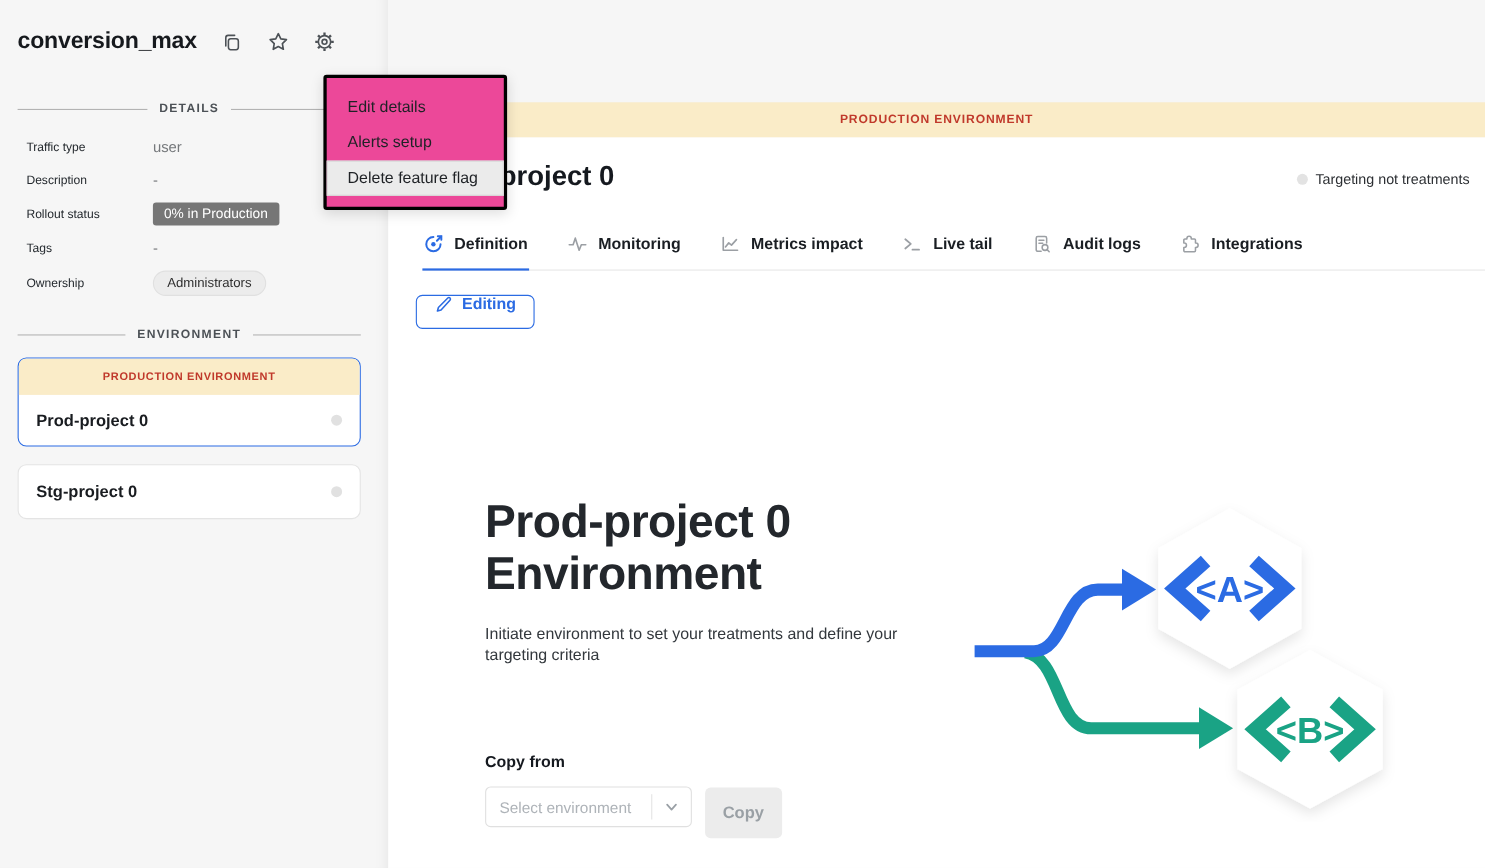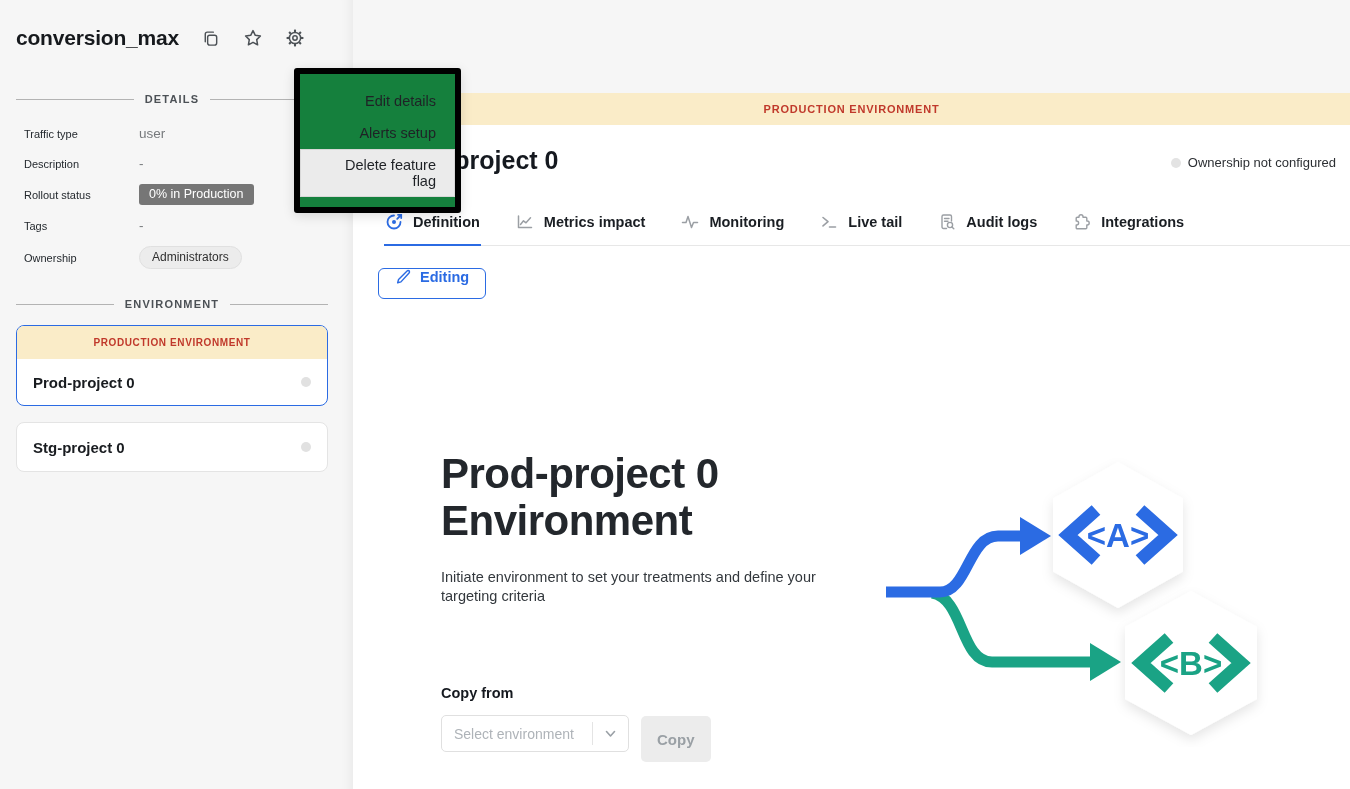--- a/index.html
+++ b/index.html
@@ -49,21 +49,21 @@
   .es-desc { position:absolute; left:88px; top:568px; width:378px; font-size:14.5px; line-height:19px; color:#33383d; }
   .initiate-btn { position:absolute; left:88px; top:630px; height:31px; padding:0 17px; background:#2b6be3; border:none; border-radius:5px; color:#ffffff; font-size:14px; font-weight:700; cursor:pointer; font-family:inherit; }
   .copy-from { position:absolute; left:88px; top:685px; font-size:14.5px; font-weight:700; color:#15191f; }
   .select-box { position:absolute; left:88px; top:715px; width:188px; height:37px; background:#ffffff; border:1px solid #e0e0e0; border-radius:5px; display:flex; align-items:center; cursor:pointer; }
   .select-placeholder { flex:1; padding:0 12px; font-size:14px; color:#aeb3b8; white-space:nowrap; }
   .select-caret { width:36px; height:23px; border-left:1px solid #e4e4e4; display:flex; align-items:center; justify-content:center; }
   .copy-btn { position:absolute; left:288px; top:716px; height:46px; padding:0 16px; background:#ececec; border:none; border-radius:5px; color:#9aa0a5; font-size:15px; font-weight:700; font-family:inherit; cursor:default; }
   .illustration { position:absolute; left:527px; top:452px; }
 
   
-  .context-menu { position:absolute; left:294px; top:68px; width:167px; background:#15803d; border:6px solid #000000; border-radius:3px; box-shadow:0 3px 12px rgba(0,0,0,0.13); padding:11px 0 10px; z-index:50;text-align:right; }
+  .context-menu { position:absolute; left:294px; top:68px; width:167px; background:#ec4899; border:3px solid #000000; border-radius:3px; box-shadow:0 3px 12px rgba(0,0,0,0.13); padding:11px 0 10px; z-index:50; }
   .menu-item { padding:7px 18px; font-size:14.5px; color:#1f2226; cursor:pointer; border:1px solid transparent; }
   .menu-item.highlighted { background:#ebebeb; border-color:#d8d8d8; }
 
   svg { display:block; }
 </style>
 </head>
 <body>
 
 <aside class="sidebar">
 
@@ -153,51 +153,51 @@
 </aside>
 
 <main class="main">
   <div class="prod-banner">PRODUCTION ENVIRONMENT</div>
   <div class="content-bg"></div>
 
   <div class="page-title">Prod-project 0</div>
 
   <div class="targeting">
     <span class="dot" style="background:#e3e3e3;"></span>
-    <span>Ownership not configured</span>
+    <span>Targeting not treatments</span>
   </div>
 
   <nav class="tabs">
     <div class="tab active">
       <span>
         <svg width="18" height="18" viewBox="0 0 18 18" fill="none" stroke="#2b6be3" stroke-width="1.8" stroke-linecap="round">
           <path d="M15.5 9 A6.5 6.5 0 1 1 9 2.5"></path>
           <circle cx="9" cy="9" r="2" fill="#2b6be3" stroke="none"></circle>
           <path d="M12.2 5.8 L16 2"></path>
           <path d="M13 1.8 L16.2 1.8 L16.2 5"></path>
         </svg>
       </span>
       <span class="tab-label">Definition</span>
     </div>
     <div class="tab">
       <span>
         <svg width="18" height="18" viewBox="0 0 18 18" fill="none" stroke="#9b9fa4" stroke-width="1.5" stroke-linecap="round" stroke-linejoin="round">
+          <polyline points="1.5,9.5 5,9.5 7,3.5 10.5,14.5 12.5,9.5 16.5,9.5"></polyline>
+        </svg>
+      </span>
+      <span class="tab-label">Monitoring</span>
+    </div>
+    <div class="tab">
+      <span>
+        <svg width="18" height="18" viewBox="0 0 18 18" fill="none" stroke="#9b9fa4" stroke-width="1.5" stroke-linecap="round" stroke-linejoin="round">
           <path d="M2.5 3 V14.5 H15.5"></path>
           <polyline points="4.5,11.5 7.5,7.8 10,9.8 14.5,4.8"></polyline>
         </svg>
       </span>
       <span class="tab-label">Metrics impact</span>
-    </div>
-    <div class="tab">
-      <span>
-        <svg width="18" height="18" viewBox="0 0 18 18" fill="none" stroke="#9b9fa4" stroke-width="1.5" stroke-linecap="round" stroke-linejoin="round">
-          <polyline points="1.5,9.5 5,9.5 7,3.5 10.5,14.5 12.5,9.5 16.5,9.5"></polyline>
-        </svg>
-      </span>
-      <span class="tab-label">Monitoring</span>
     </div>
     <div class="tab">
       <span>
         <svg width="18" height="18" viewBox="0 0 18 18" fill="none" stroke="#9b9fa4" stroke-width="1.6" stroke-linecap="round" stroke-linejoin="round">
           <path d="M3 4.5 L8 8.7 L3 12.9"></path>
           <line x1="9.5" y1="14" x2="15.5" y2="14"></line>
         </svg>
       </span>
       <span class="tab-label">Live tail</span>
     </div>

